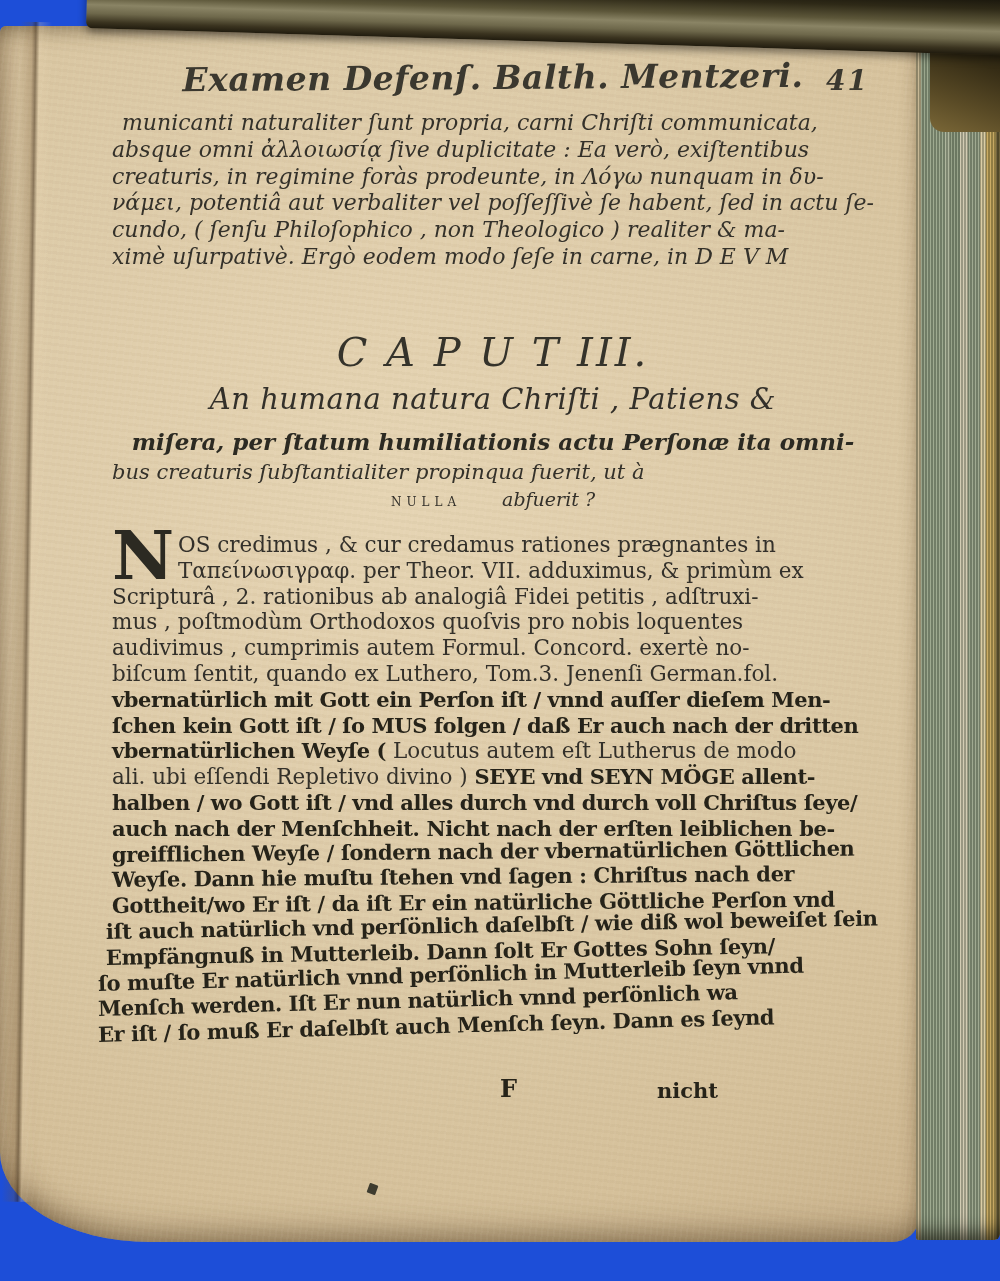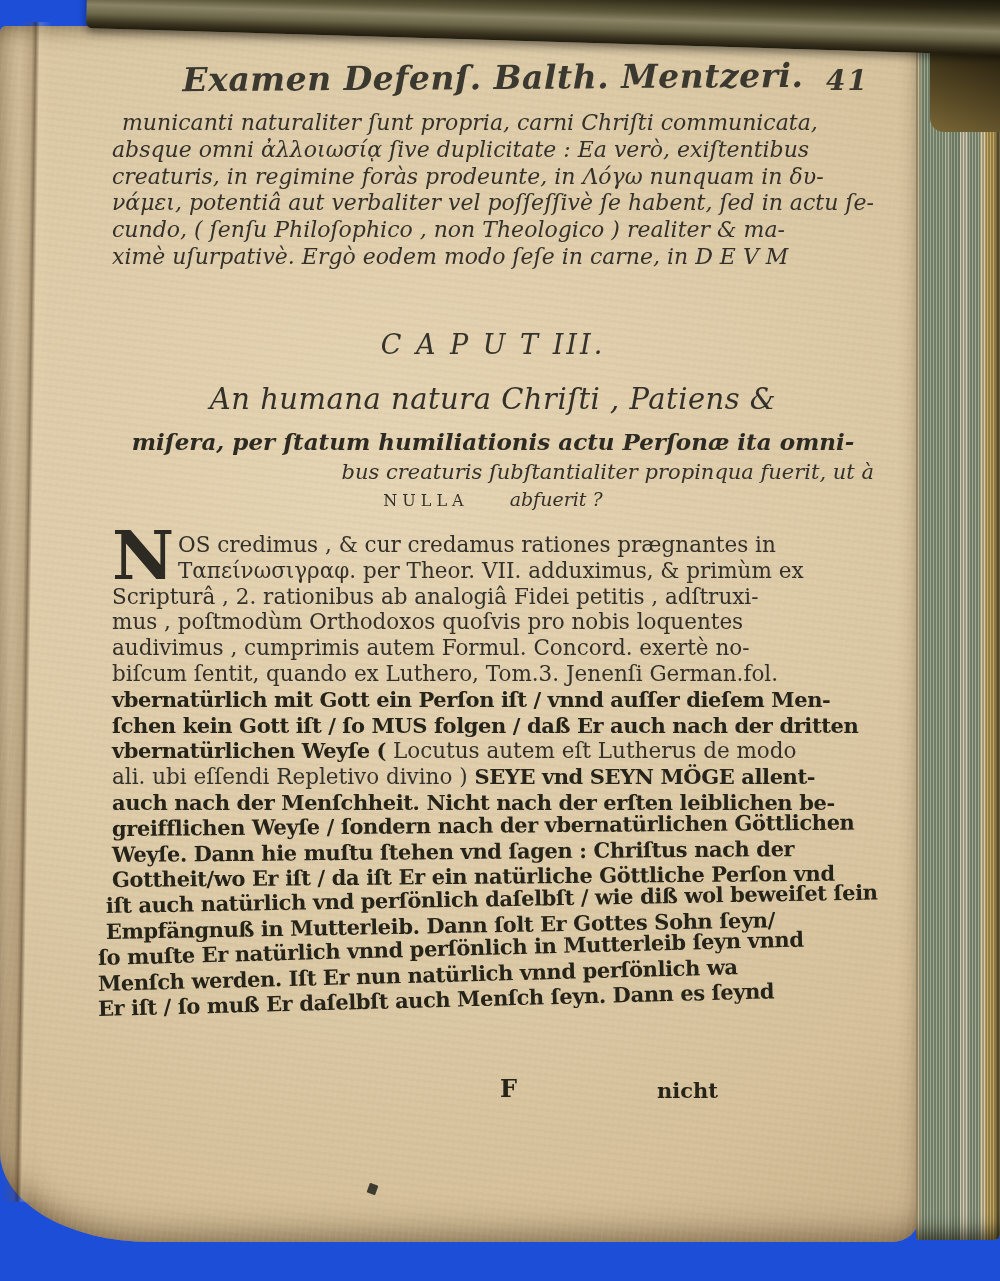--- a/index.html
+++ b/index.html
@@ -44,30 +44,30 @@
     transform:rotate(-.4deg);}
   .pageno{position:absolute;top:38px;left:714px;font-size:28px;font-weight:700;
     letter-spacing:2px;color:#3b382f;font-style:italic;}
 
   .para{position:absolute;top:84px;left:0;width:100%;font-style:italic;
     font-size:22px;line-height:26.8px;color:#34312a;}
   .para .pl{white-space:nowrap;}
   .para .pl:first-child{padding-left:10px;}
 
   .caput{position:absolute;top:303px;left:0;width:100%;text-align:center;
-    font-style:italic;font-size:27px;letter-spacing:3px;color:#35332b;}
+    font-style:italic;font-size:40px;letter-spacing:3px;color:#35332b;}
   .sub1{position:absolute;top:356px;left:0;width:100%;text-align:center;
     font-style:italic;font-size:29px;letter-spacing:.5px;color:#33302a;white-space:nowrap;}
   .sub2{position:absolute;top:402px;left:0;width:100%;text-align:center;
     font-style:italic;font-weight:700;font-size:23px;color:#2c2a22;white-space:nowrap;}
-  .sub3{position:absolute;top:434px;left:0;width:100%;text-align:right;
+  .sub3{position:absolute;top:434px;left:0;width:100%;text-align:left;
     font-style:italic;font-size:21px;color:#34312a;white-space:nowrap;}
   .sub4{position:absolute;top:462px;left:0;width:100%;text-align:center;
     font-size:19px;color:#33302a;white-space:nowrap;}
-  .sub4 .sc{letter-spacing:5px;font-size:16px;}
+  .sub4 .sc{letter-spacing:5px;font-size:12px;}
   .sub4 .itl2{font-style:italic;padding-left:8px;margin-left:33px;}
 
   .body{position:absolute;top:506px;left:0;width:100%;font-size:21.5px;line-height:25.8px;}
   .dropcap{position:absolute;left:0;top:-7px;font-size:68px;line-height:60px;
     font-weight:600;color:#2c2a22;}
   .bl{white-space:nowrap;}
   .bl.ind{padding-left:66px;}
   .lat{font-weight:400;color:#33302a;}
   .frk{font-weight:700;letter-spacing:-.4px;color:#262319;font-size:21px;}
   .itl{color:#34312a;}
@@ -113,20 +113,21 @@
         <div class="bl ind"><span class="lat">OS credimus , &amp; cur credamus rationes prægnantes in</span></div>
         <div class="bl ind"><span class="lat">Ταπείνωσιγραφ. per Theor. VII. adduximus, &amp; primùm ex</span></div>
         <div class="bl"><span class="lat">Scripturâ , 2.  rationibus ab analogiâ Fidei petitis , adſtruxi-</span></div>
         <div class="bl"><span class="lat">mus , poſtmodùm Orthodoxos quoſvis pro nobis loquentes</span></div>
         <div class="bl"><span class="lat">audivimus , cumprimis autem Formul. Concord. exertè no-</span></div>
         <div class="bl"><span class="lat">biſcum ſentit, quando ex Luthero, Tom.3. Jenenſi German.fol.</span></div>
         <div class="bl"><span class="frk">vbernatürlich mit Gott ein Perſon iſt / vnnd auſſer dieſem Men-</span></div>
         <div class="bl"><span class="frk">ſchen kein Gott iſt / ſo MUS folgen / daß Er auch nach der dritten</span></div>
         <div class="bl"><span class="frk">vbernatürlichen Weyſe ( </span><span class="lat">Locutus autem eſt Lutherus de modo</span></div>
         <div class="bl"><span class="lat itl">ali. ubi eſſendi Repletivo divino ) </span><span class="frk">SEYE vnd SEYN MÖGE allent-</span></div>
+        <div class="bl"><span class="frk">halben / wo Gott iſt / vnd alles durch vnd durch voll Chriſtus ſeye/</span></div>
         <div class="bl"><span class="frk">auch nach der Menſchheit.  Nicht nach der erſten leiblichen be-</span></div>
         <div class="bl t1"><span class="frk">greifflichen Weyſe / ſondern nach der vbernatürlichen Göttlichen</span></div>
         <div class="bl t1"><span class="frk">Weyſe.  Dann hie muſtu ſtehen vnd ſagen :  Chriſtus nach der</span></div>
         <div class="bl t1"><span class="frk">Gottheit/wo Er iſt / da iſt Er ein natürliche Göttliche Perſon vnd</span></div>
         <div class="bl t2"><span class="frk">iſt auch natürlich vnd perſönlich daſelbſt / wie diß wol beweiſet ſein</span></div>
         <div class="bl t2"><span class="frk">Empfängnuß in Mutterleib.  Dann ſolt Er Gottes Sohn ſeyn/</span></div>
         <div class="bl t3"><span class="frk">ſo muſte Er natürlich vnnd perſönlich in Mutterleib ſeyn vnnd</span></div>
         <div class="bl t3"><span class="frk">Menſch werden.  Iſt Er nun natürlich vnnd perſönlich wa</span></div>
         <div class="bl t3"><span class="frk">Er iſt / ſo muß Er daſelbſt auch Menſch ſeyn.  Dann es ſeynd</span></div>
       </div>

